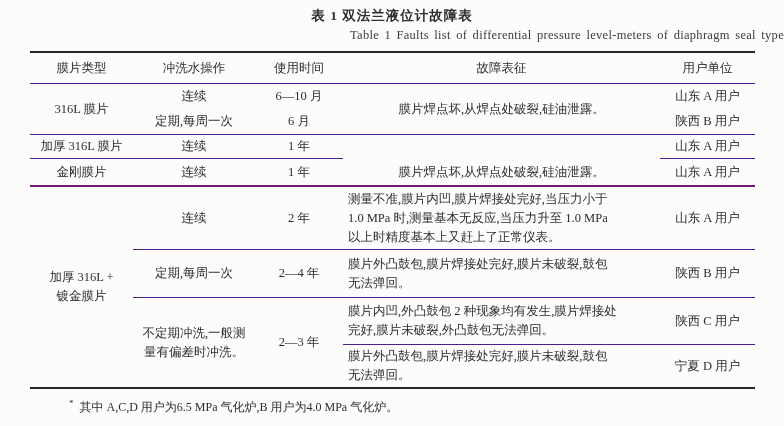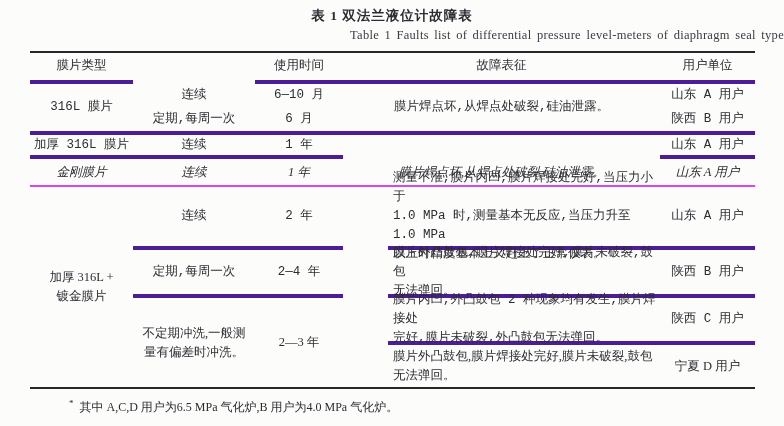--- a/index.html
+++ b/index.html
@@ -30,43 +30,44 @@
     grid-template-columns:103px 122px 88px 317px 95px;
     grid-template-rows:31px 51px 24px 28px 63px 48px 47px 42px;
     border-top:2px solid #26262b;
     border-bottom:2px solid #26262b;
     font-size:12.5px;
   }
   .c{
     display:flex;align-items:center;justify-content:center;
     text-align:center;line-height:19px;
   }
-  .bb{border-bottom:4px solid #4c1d95;font-family:Liberation Mono, monospace;}
-  .bb2{border-bottom:2px solid #d946ef;font-style:italic;}
+  .bb{border-bottom:1px solid #4c1d95;}
+  .bb2{border-bottom:2px solid #701a75;}
   .stack{flex-direction:column;align-items:stretch;padding:0;}
   .stack > div{flex:1;display:flex;align-items:center;justify-content:center;}
   .pre{white-space:pre-line;}
-  .fl{justify-content:flex-start;text-align:left;padding-left:5px;padding-right:2px;white-space:pre-line;margin-left:45px;}
+  .fl{justify-content:flex-start;text-align:left;padding-left:5px;padding-right:2px;white-space:pre-line;}
   .footnote{
     position:absolute;left:33px;top:398px;width:720px;
     font-size:12px;color:#2c2d33;margin-left:36px;
   }
   .fn-mark{font-size:9px;vertical-align:super;margin-right:6px;}
 </style>
 </head>
 <body>
 
 <div class="page">
 
   <div class="title">表 1  双法兰液位计故障表</div>
   <div class="subtitle">Table 1  Faults list of differential pressure level-meters of diaphragm seal type</div>
 
   <div class="tbl">
 
     <div class="c bb" style="grid-column:1;grid-row:1;">膜片类型</div>
+    <div class="c bb" style="grid-column:2;grid-row:1;">冲洗水操作</div>
     <div class="c bb" style="grid-column:3;grid-row:1;">使用时间</div>
     <div class="c bb" style="grid-column:4;grid-row:1;">故障表征</div>
     <div class="c bb" style="grid-column:5;grid-row:1;">用户单位</div>
 
     <div class="c bb" style="grid-column:1;grid-row:2;">316L 膜片</div>
     <div class="c bb stack" style="grid-column:2;grid-row:2;">
       <div>连续</div>
       <div>定期,每周一次</div>
     </div>
     <div class="c bb stack" style="grid-column:3;grid-row:2;">

